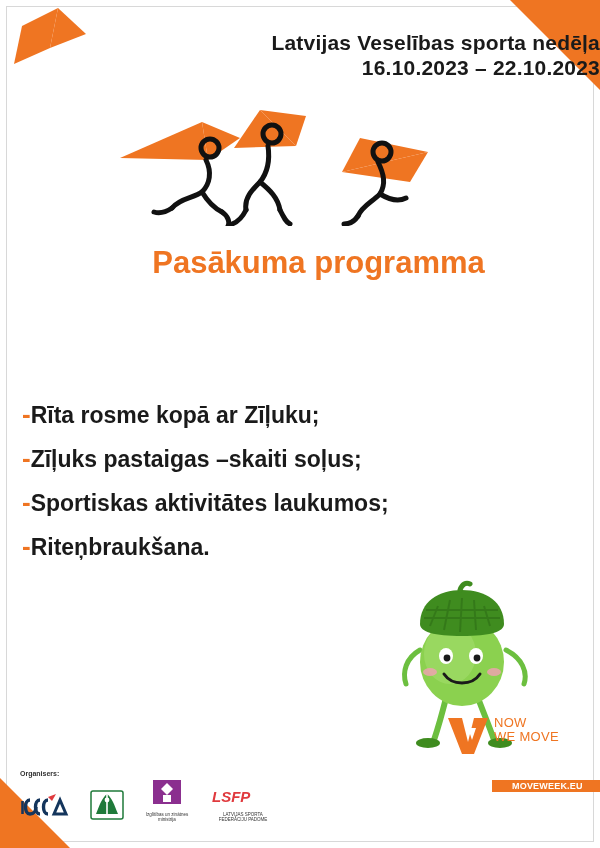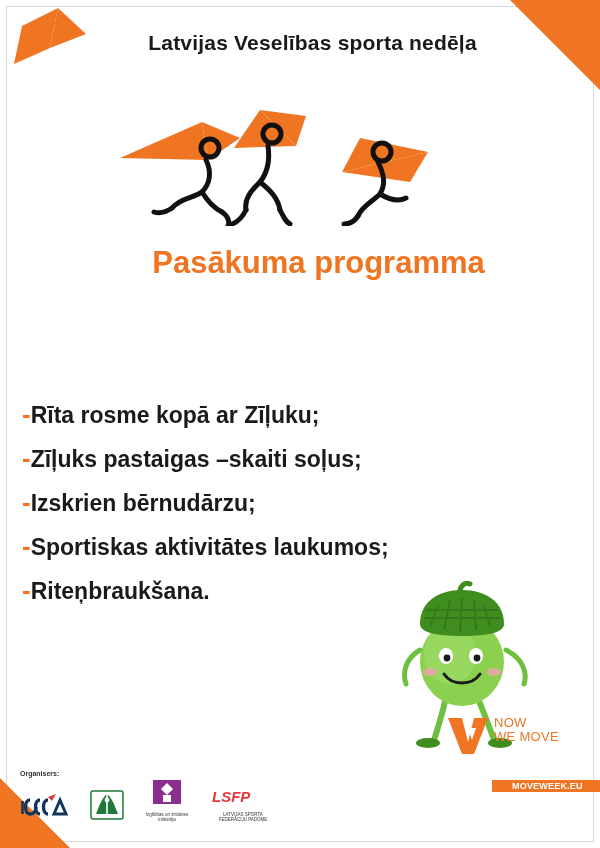--- a/index.html
+++ b/index.html
@@ -61,21 +61,21 @@
     width: 0; height: 0;
     border-bottom: 70px solid #ef7522;
     border-right: 70px solid transparent;
   }
 
   
   .header {
     position: absolute;
     top: 30px;
     left: 0; right: 0;
-    text-align: center;
+    text-align: right;
     padding-left: 25px;
   }
   .header .line {
     font-size: 21px;
     font-weight: bold;
     color: #1a1a1a;
     line-height: 25px;
     letter-spacing: 0.2px;
   }
 
@@ -225,20 +225,21 @@
   <div class="corner-tr">
     <div class="tri"></div>
   </div>
 
   <div class="corner-bl">
     <div class="tri"></div>
   </div>
 
   <div class="header">
     <div class="line">Latvijas Veselības sporta  nedēļa</div>
+    <div class="line">16.10.2023 – 22.10.2023</div>
   </div>
 
   <div class="figures">
     <svg width="390" height="140" viewBox="0 0 390 140">
 
       <polygon points="10,72 92,36 98,74" fill="#ef7522"></polygon>
       <polygon points="98,74 92,36 130,52" fill="#ef7522"></polygon>
 
       <polygon points="150,24 124,62 186,60" fill="#ef7522"></polygon>
       <polygon points="150,24 186,60 196,30" fill="#ef7522"></polygon>
@@ -277,23 +278,20 @@
   <div class="title">
     <div>Pasākuma programma</div>
   </div>
 
   <div class="list">
     <div class="list-item">
       <span class="dash">-</span><span>Rīta rosme kopā ar Zīļuku;</span>
     </div>
     <div class="list-item">
       <span class="dash">-</span><span>Zīļuks pastaigas –skaiti soļus;</span>
-    </div>
-    <div class="list-item">
-      <span class="dash">-</span><span>Izskrien bērnudārzu;</span>
     </div>
     <div class="list-item">
       <span class="dash">-</span><span>Sportiskas aktivitātes laukumos;</span>
     </div>
     <div class="list-item">
       <span class="dash">-</span><span>Riteņbraukšana.</span>
     </div>
   </div>
 
   <div class="acorn">

